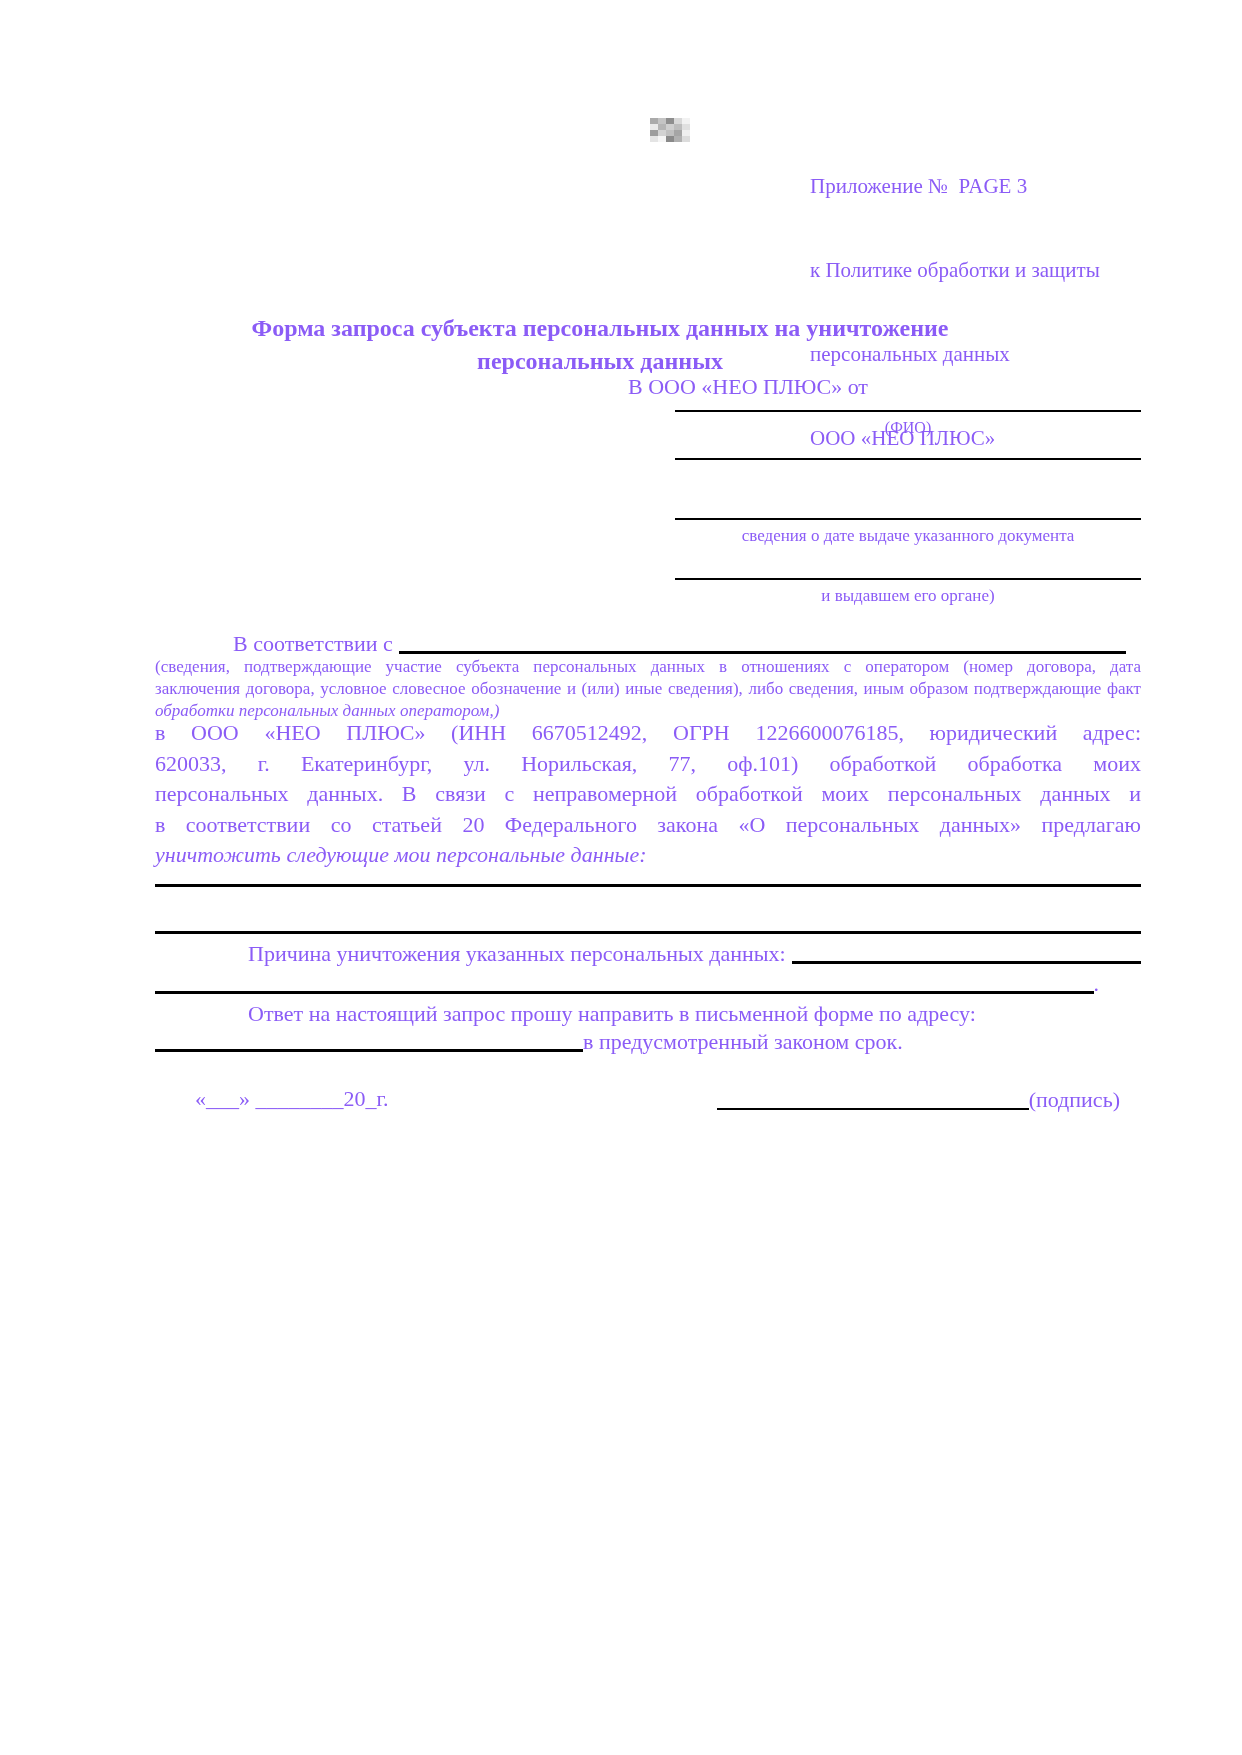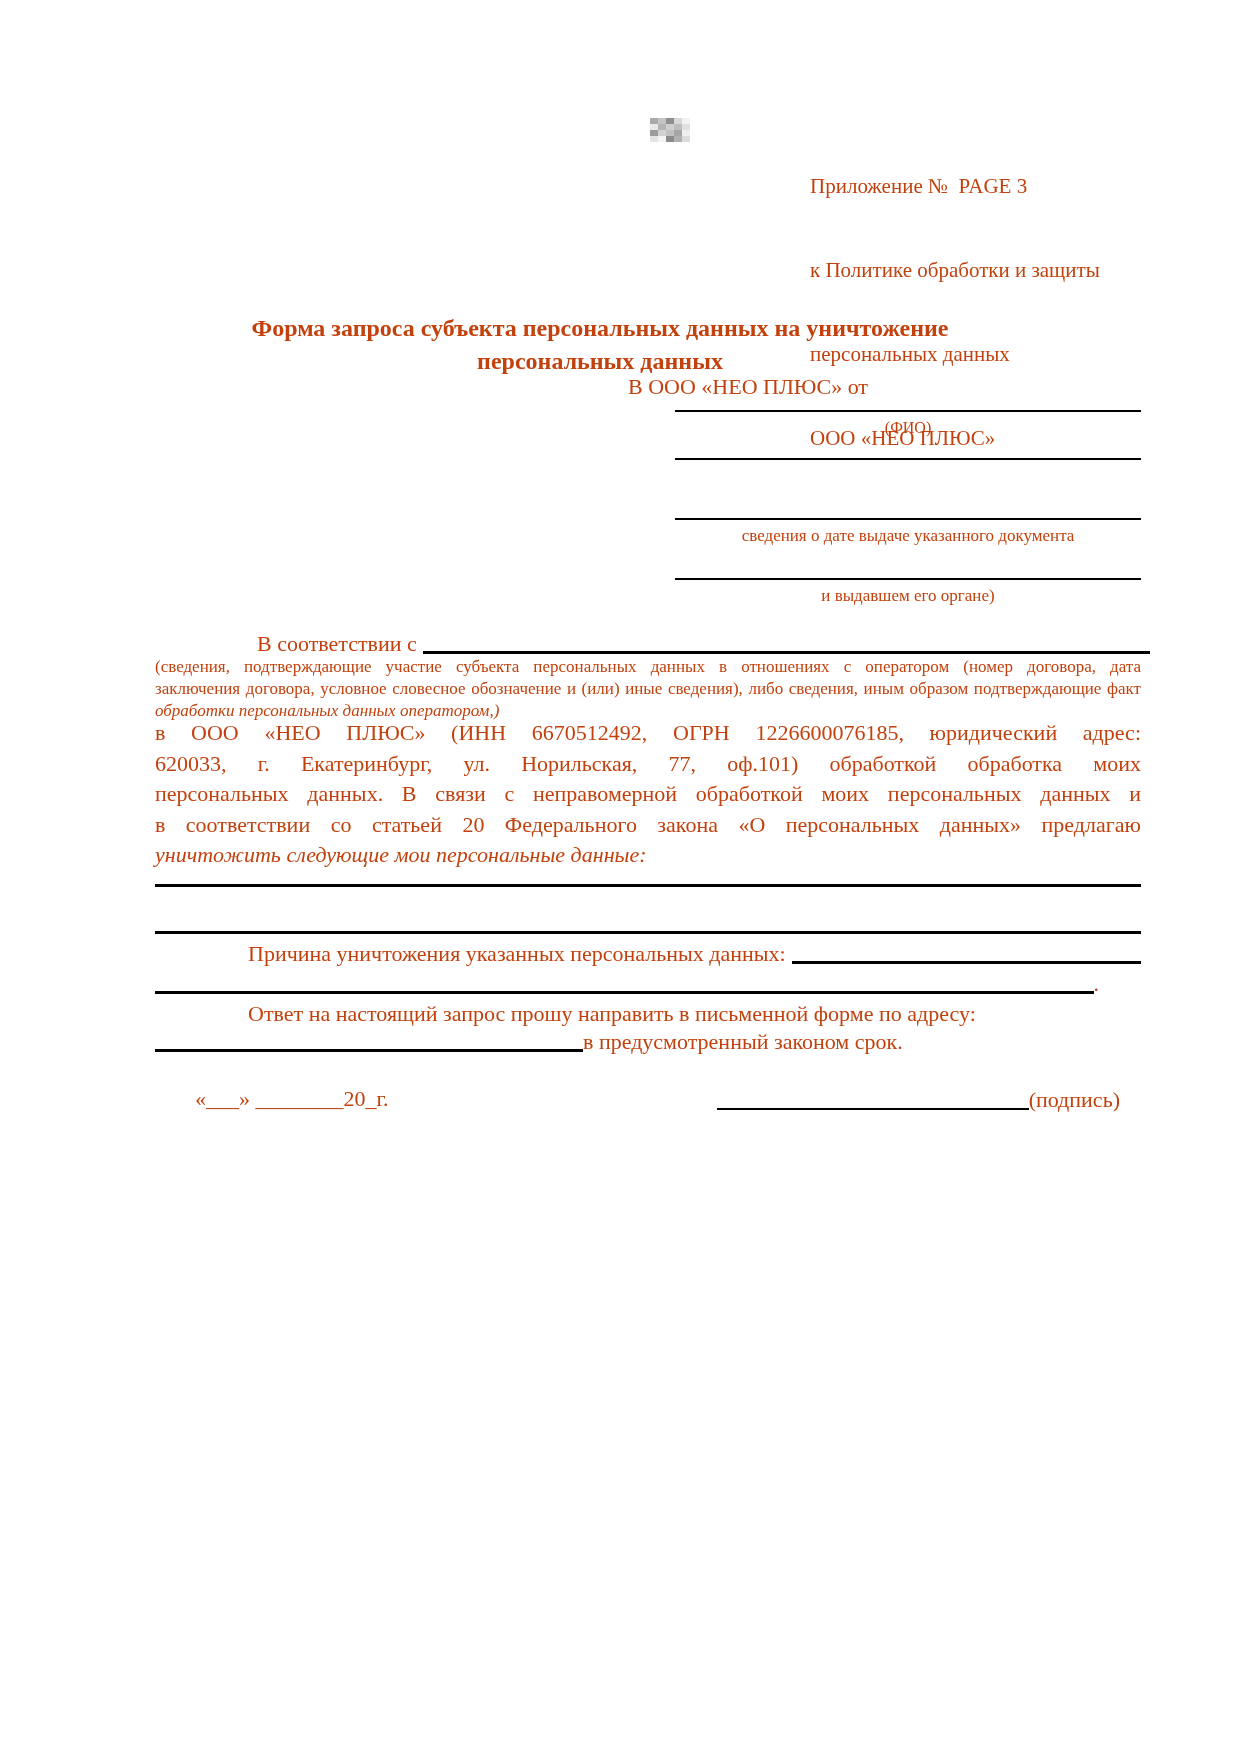--- a/index.html
+++ b/index.html
@@ -1,21 +1,21 @@
 <!DOCTYPE html>
 <html><head>
 <meta charset="utf-8">
 <style>
   html,body{margin:0;padding:0;background:#ffffff;}
   #page{
     position:relative;
     width:1242px;height:1755px;
     background:#ffffff;
     font-family:"Liberation Serif","DejaVu Serif",serif;
-    color:#c2410c;
+    color:#8b5cf6;
     overflow:hidden;
   }
   .abs{position:absolute;}
 
   
   .artifact{
     left:650px;top:118px;width:40px;height:24px;
     display:grid;grid-template-columns:repeat(5,1fr);grid-template-rows:repeat(4,1fr);
   }
   .artifact i{display:block;}
@@ -150,21 +150,21 @@
   <div class="abs fcap big" style="top:418px">(ФИО)</div>
 
   <div class="abs frule" style="top:458px"></div>
 
   <div class="abs frule" style="top:518px"></div>
   <div class="abs fcap" style="top:526px">сведения о дате выдаче указанного документа</div>
 
   <div class="abs frule" style="top:578px"></div>
   <div class="abs fcap" style="top:586px">и выдавшем его органе)</div>
 
-  <div class="abs flexline" style="left:164px;top:630px;width:986px;padding-left:93px;box-sizing:border-box;">
+  <div class="abs flexline" style="left:140px;top:630px;width:986px;padding-left:93px;box-sizing:border-box;">
     <span class="lead">В соответствии с</span>
     <span class="fill"></span>
   </div>
 
   <div class="abs fineprint">
     <div class="jl">(сведения, подтверждающие участие субъекта персональных данных в отношениях с оператором (номер договора, дата</div>
     <div class="jl">заключения договора, условное словесное обозначение и (или) иные сведения), либо сведения, иным образом подтверждающие факт</div>
     <div class="jl last">обработки персональных данных оператором,)</div>
   </div>
 

